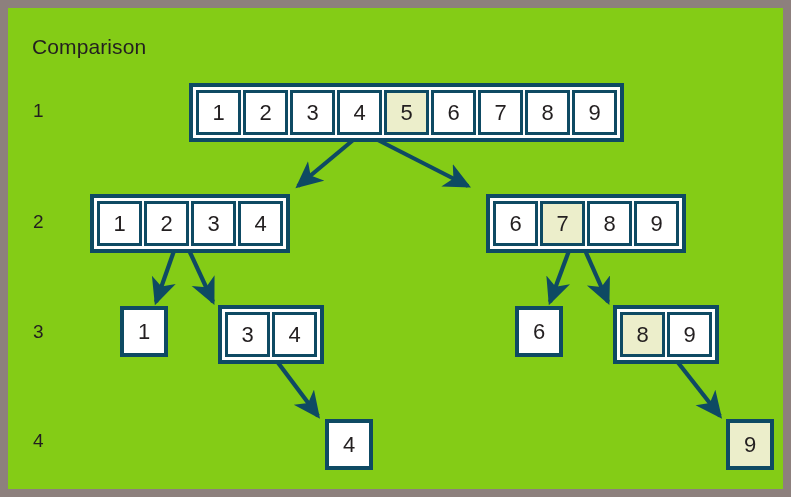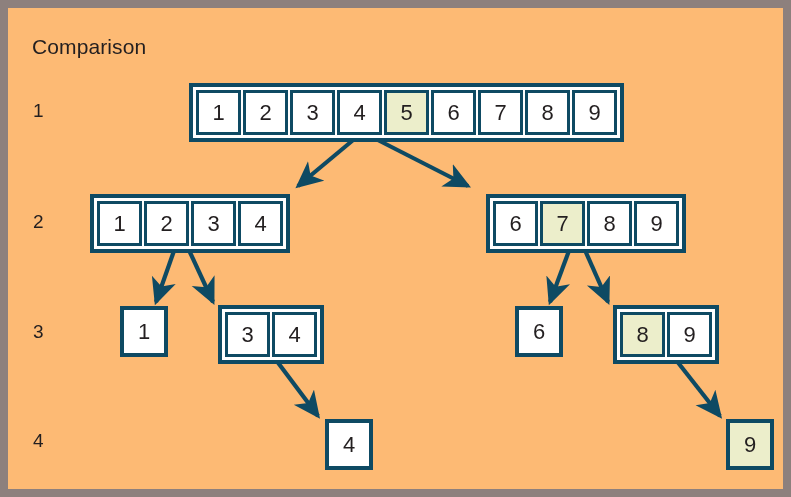--- a/index.html
+++ b/index.html
@@ -9,21 +9,21 @@
   }
   body {
     font-family: "Liberation Sans", sans-serif;
   }
   #figure {
     position: relative;
     width: 791px;
     height: 497px;
     box-sizing: border-box;
     border: 8px solid #8d807d;
-    background: #fdba74;
+    background: #84cc16;
     overflow: hidden;
   }
   #canvas {
     position: absolute;
     left: 0;
     top: 0;
     width: 775px;
     height: 481px;
   }
   #svg-arrows {

